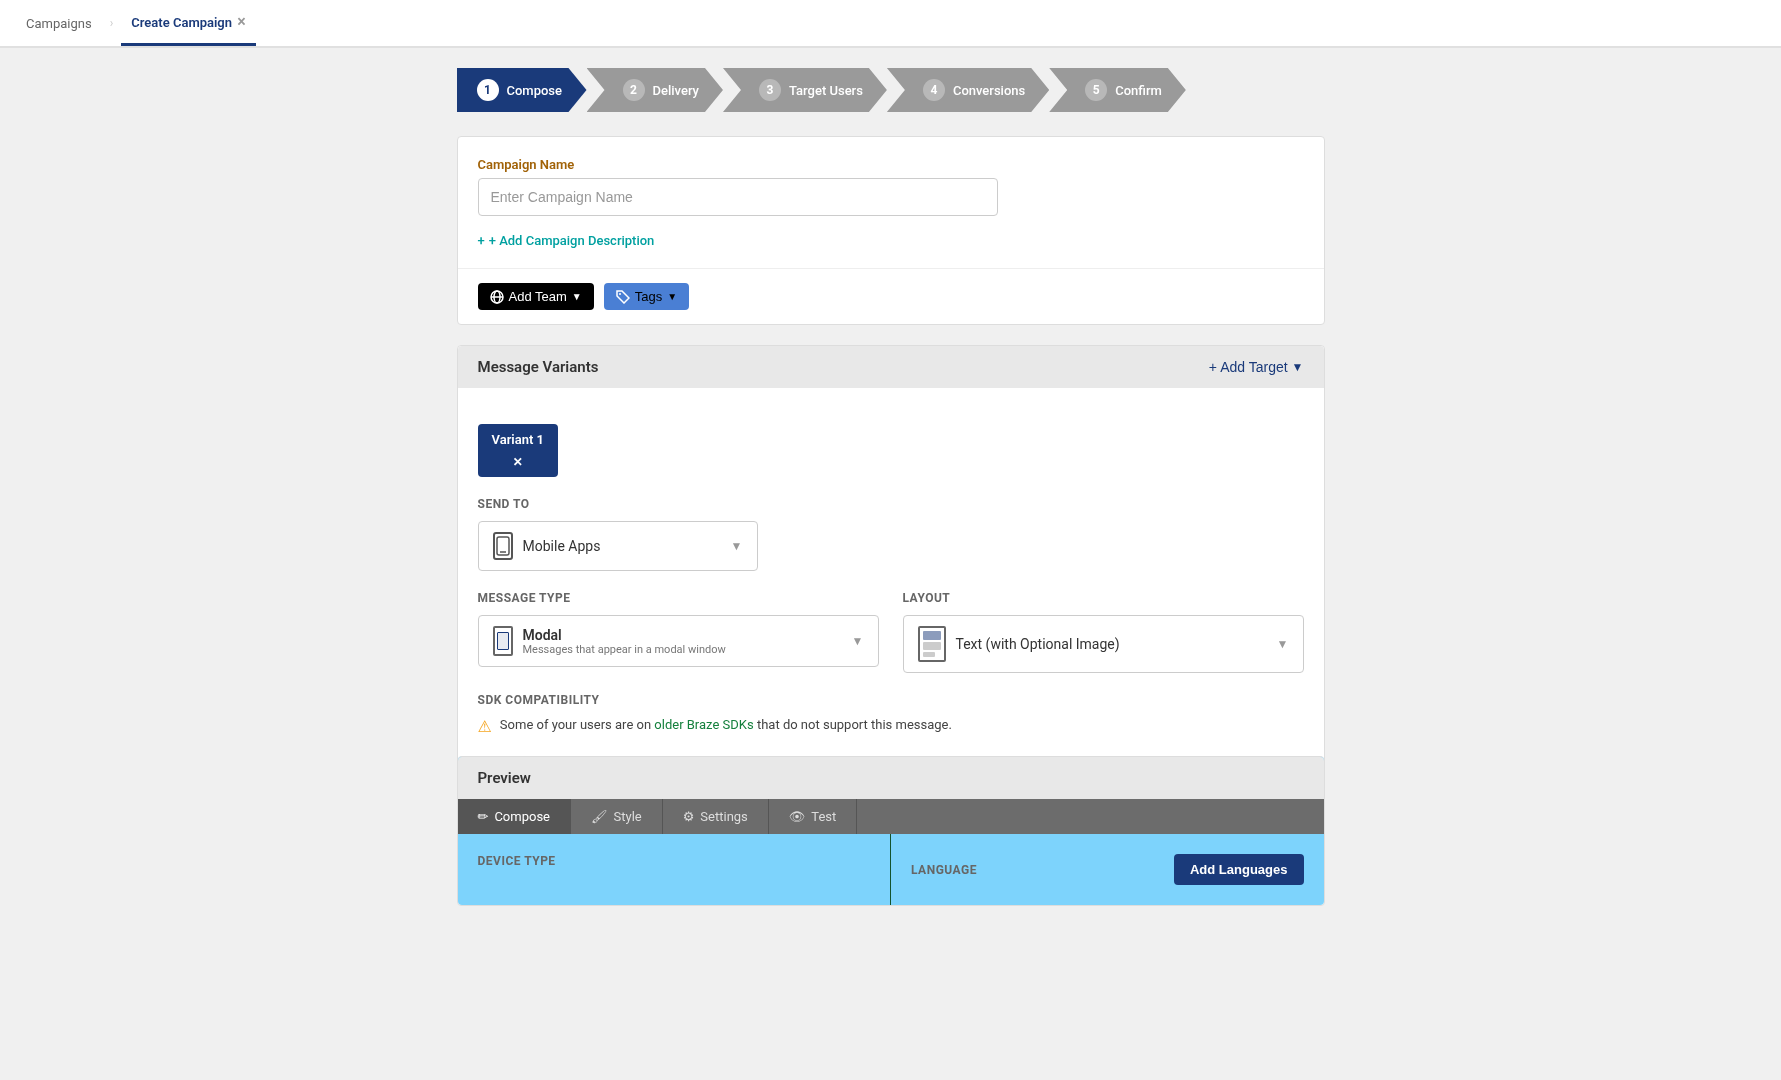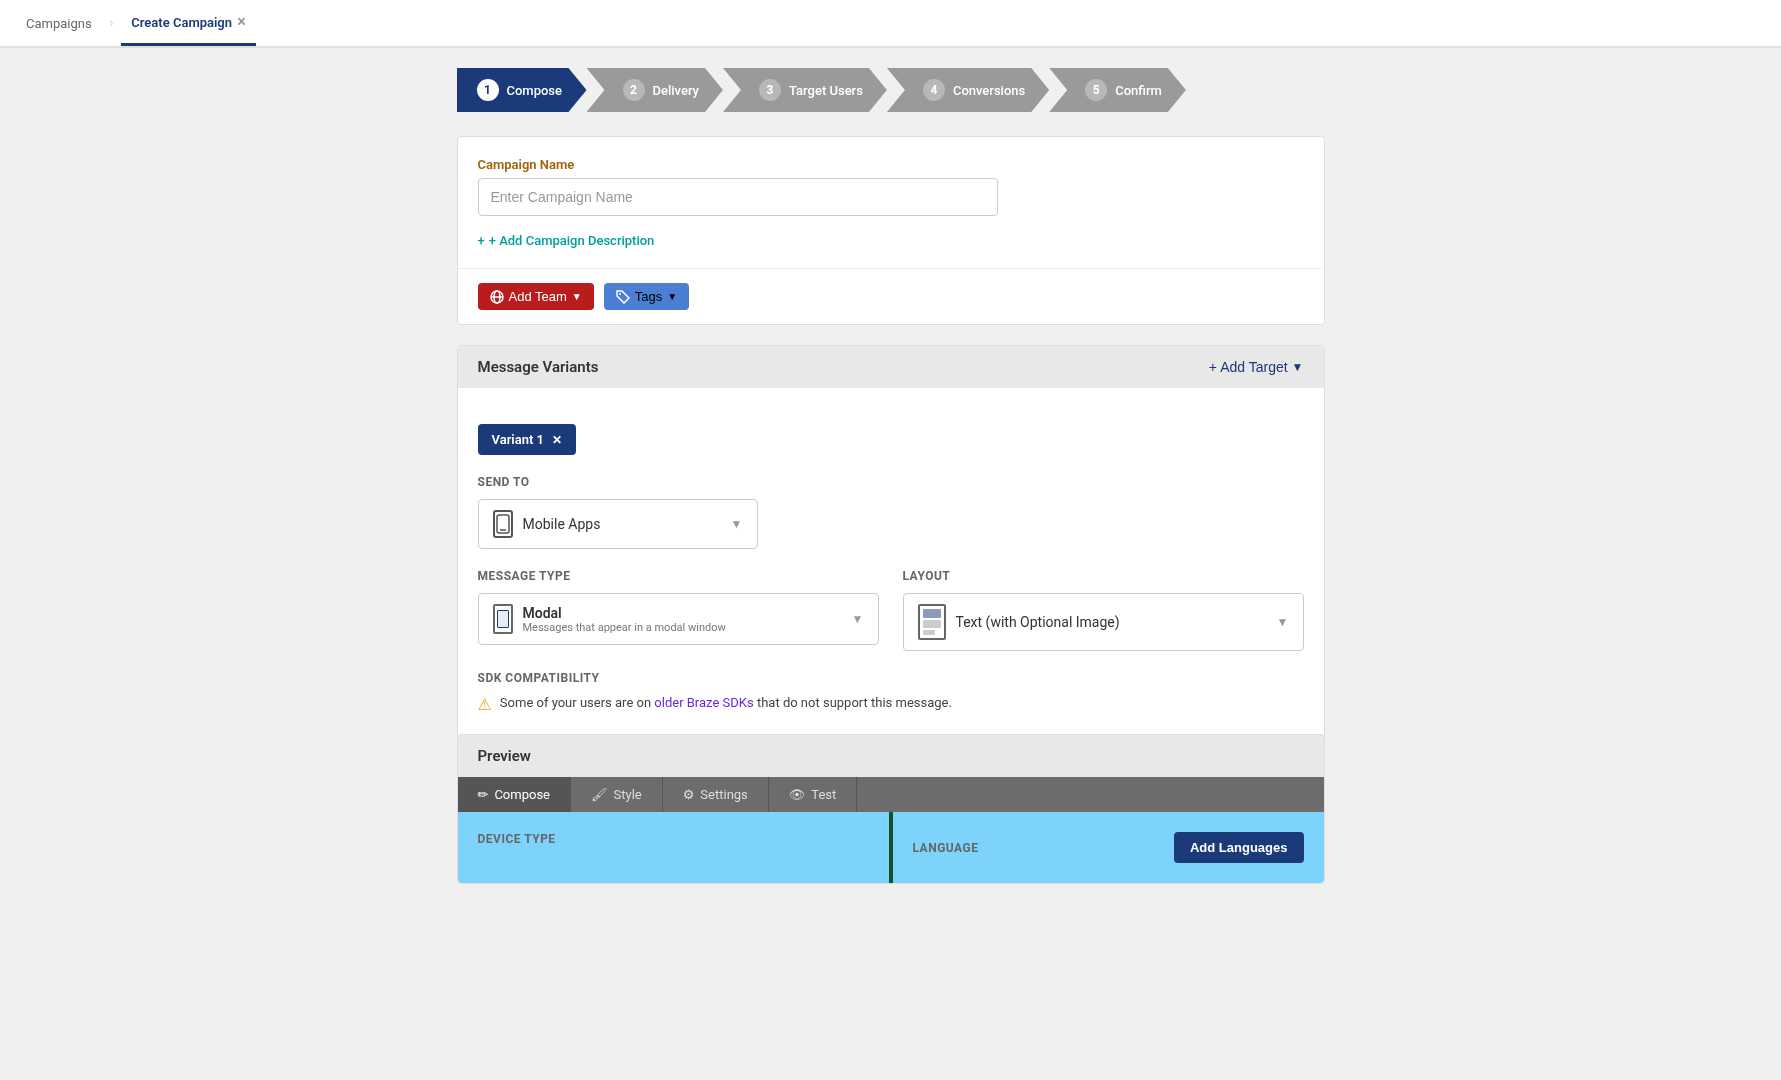--- a/index.html
+++ b/index.html
@@ -156,21 +156,21 @@
     }
 
     
     .tags-row {
       display: flex;
       gap: 10px;
       padding: 14px 20px;
       border-top: 1px solid #eee;
     }
     .btn-team {
-      background: #b91c1c;
+      background: #000000;
       color: #fff;
       border: none;
       border-radius: 4px;
       padding: 6px 12px;
       font-size: 13px;
       cursor: pointer;
       display: inline-flex;
       align-items: center;
       gap: 5px;
     }
@@ -205,20 +205,21 @@
       align-items: center;
       background: #1a3a7a;
       color: #fff;
       padding: 8px 14px;
       border-radius: 4px;
       font-size: 13px;
       font-weight: 600;
       gap: 8px;
       margin: 16px 0 0 0;
       cursor: pointer;
+      flex-direction: column;
     }
     .variant-tab-close {
       font-size: 12px;
       cursor: pointer;
     }
 
     
     .section-label {
       font-size: 12px;
       font-weight: 700;
@@ -324,21 +325,21 @@
       gap: 8px;
       font-size: 13px;
       color: #444;
     }
     .warn-icon {
       color: #f5a623;
       font-size: 16px;
       flex-shrink: 0;
     }
     .sdk-link {
-      color: #6d28d9;
+      color: #15803d;
       text-decoration: none;
     }
 
     
     .preview-card {
       background: #7dd3fc;
       border: 1px solid #ddd;
       border-radius: 4px;
       margin-bottom: 20px;
     }
@@ -368,21 +369,21 @@
     .preview-tab.active {
       background: #555;
       color: #fff;
     }
     .preview-body {
       display: flex;
     }
     .preview-left {
       flex: 1;
       padding: 20px;
-      border-right: 4px solid #14532d;
+      border-right: 1px solid #14532d;
     }
     .preview-right {
       flex: 1;
       padding: 20px;
     }
 
     .device-type-label {
       font-size: 12px;
       font-weight: 700;
       letter-spacing: 0.5px;

